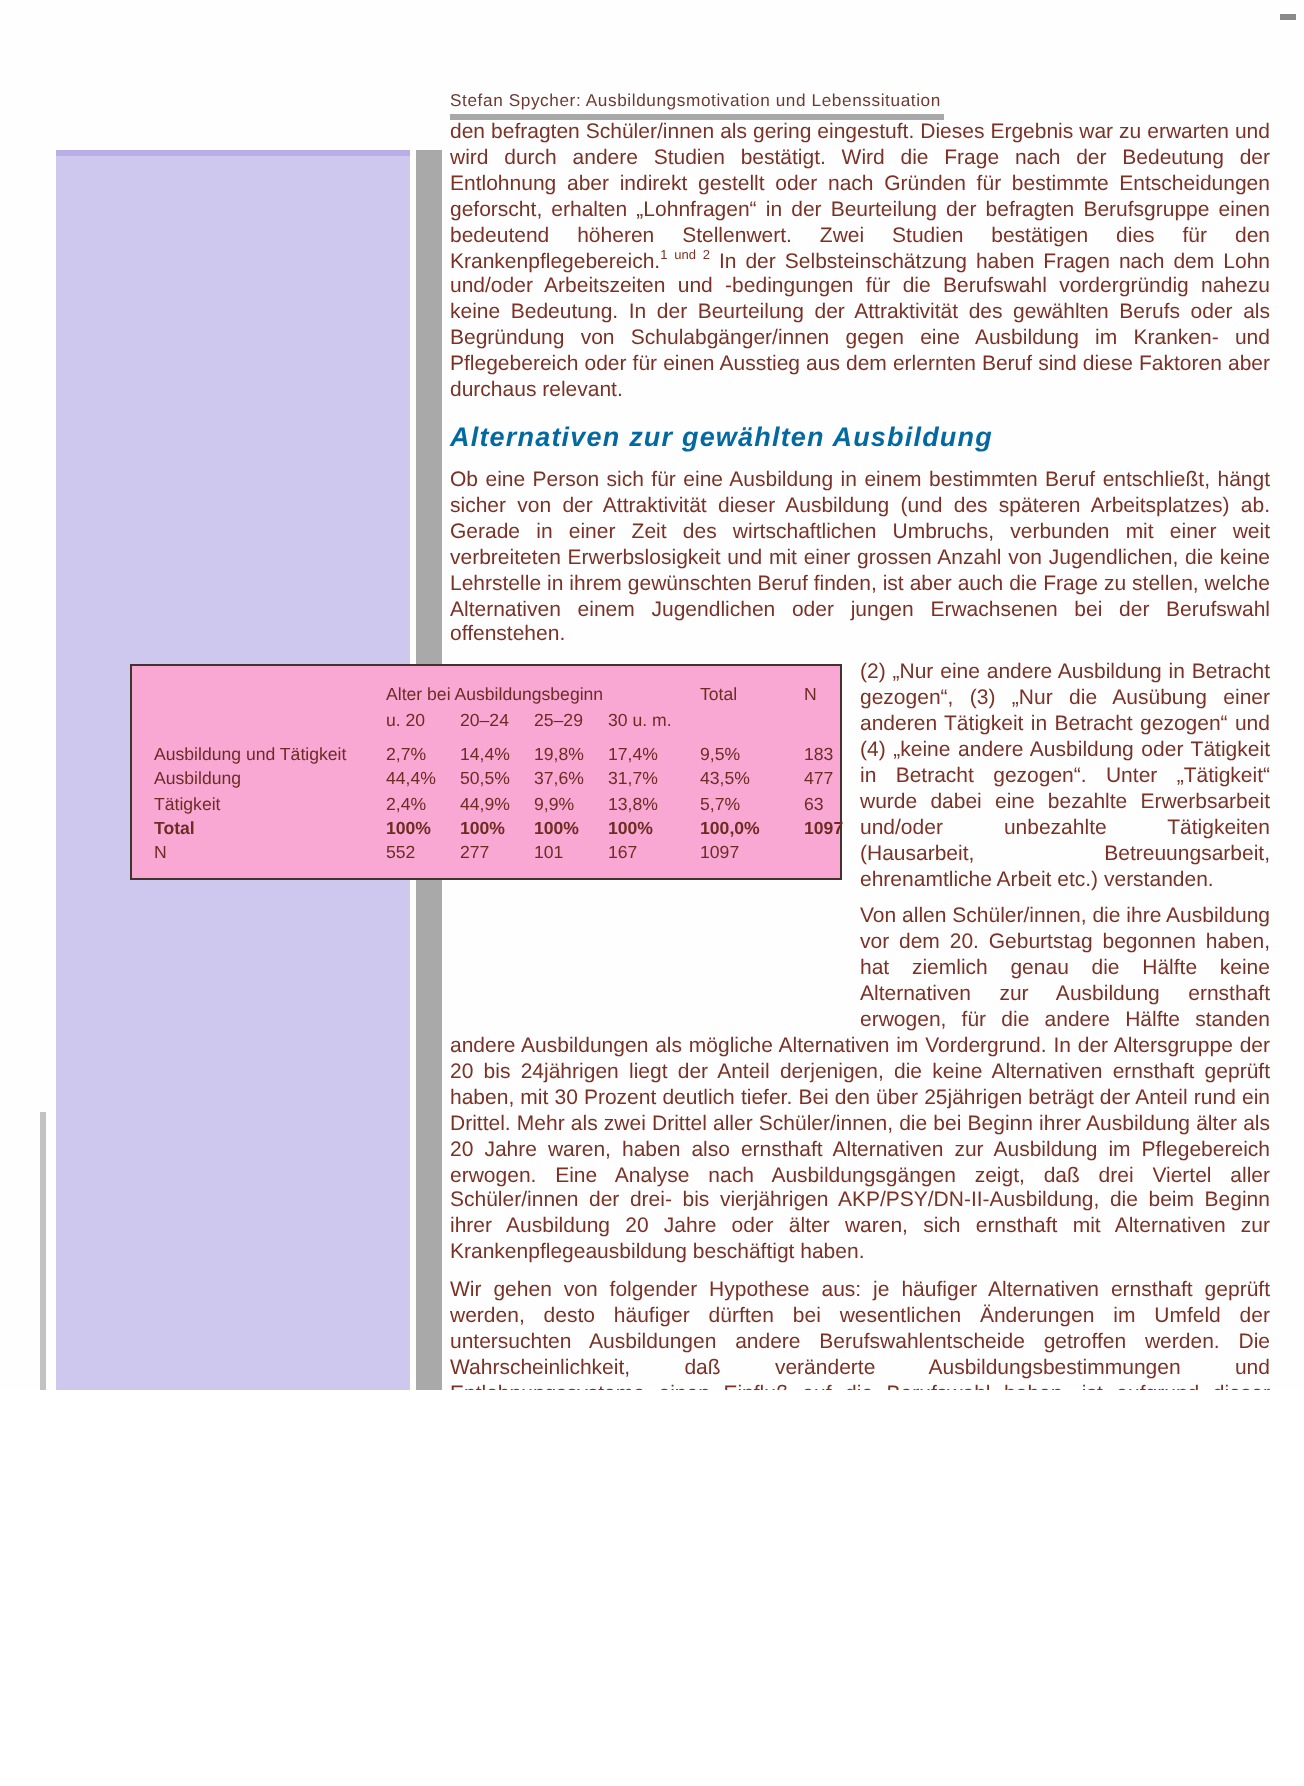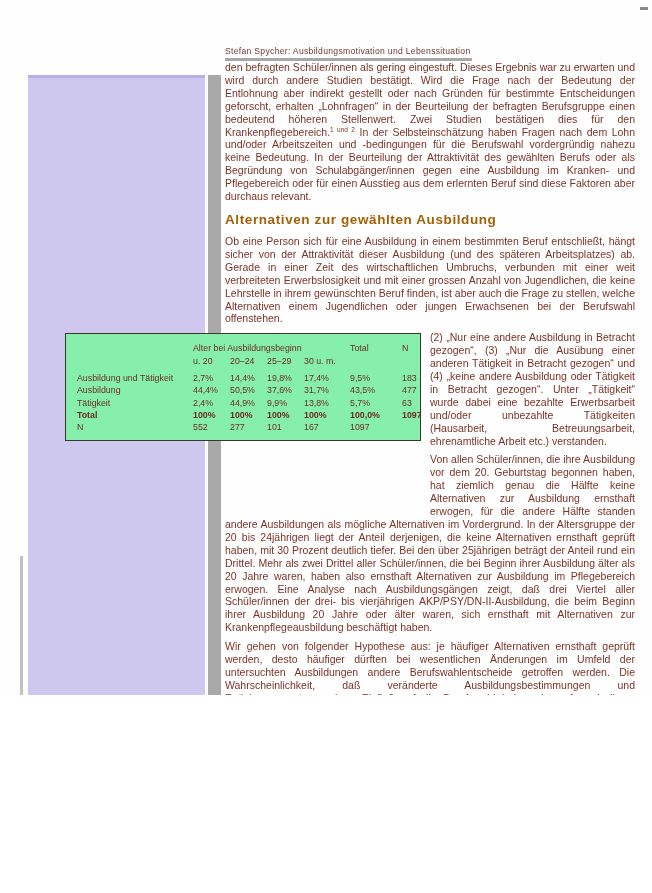--- a/index.html
+++ b/index.html
@@ -39,28 +39,28 @@
     color:#6e3a30; border-bottom:3px solid #a8a8a8; padding:0 2px 1px 0;
     text-align:left; line-height:11px;
   }
   .content p { margin:0 0 6px 0; }
   p.no-bottom { margin-bottom:0; }
   p.no-top { margin-top:0; }
   .body-start { margin-top:14px; }
   sup.fnote { font-size:6.5px; line-height:0; }
   h2.section-heading {
     margin:9px 0 7px 0; font-size:13.5px; line-height:16px;
-    color:#a16207; letter-spacing:0.6px; font-weight:bold; text-align:left;
+    color:#0369a1; letter-spacing:0.6px; font-weight:bold; text-align:left;font-style:italic;
   }
   
   .table-float {
     float:left; width:356px; margin:2px 9px 4px -160px;
   }
   .table-box {
-    background:#86efac; border:1px solid #41332d; padding:8px 9px 7px 9px;
+    background:#f9a8d4; border:1px solid #41332d; padding:8px 9px 7px 9px;
   }
   table.t5 {
     width:100%; border-collapse:collapse; table-layout:fixed;
     font-size:8.8px; line-height:12.3px; color:#6b2d22; white-space:nowrap;
   }
   table.t5 th, table.t5 td {
     padding:0 2px; text-align:left; font-weight:normal; vertical-align:bottom;
     overflow:hidden;
   }
   table.t5 col.c-lbl { width:116px; }

